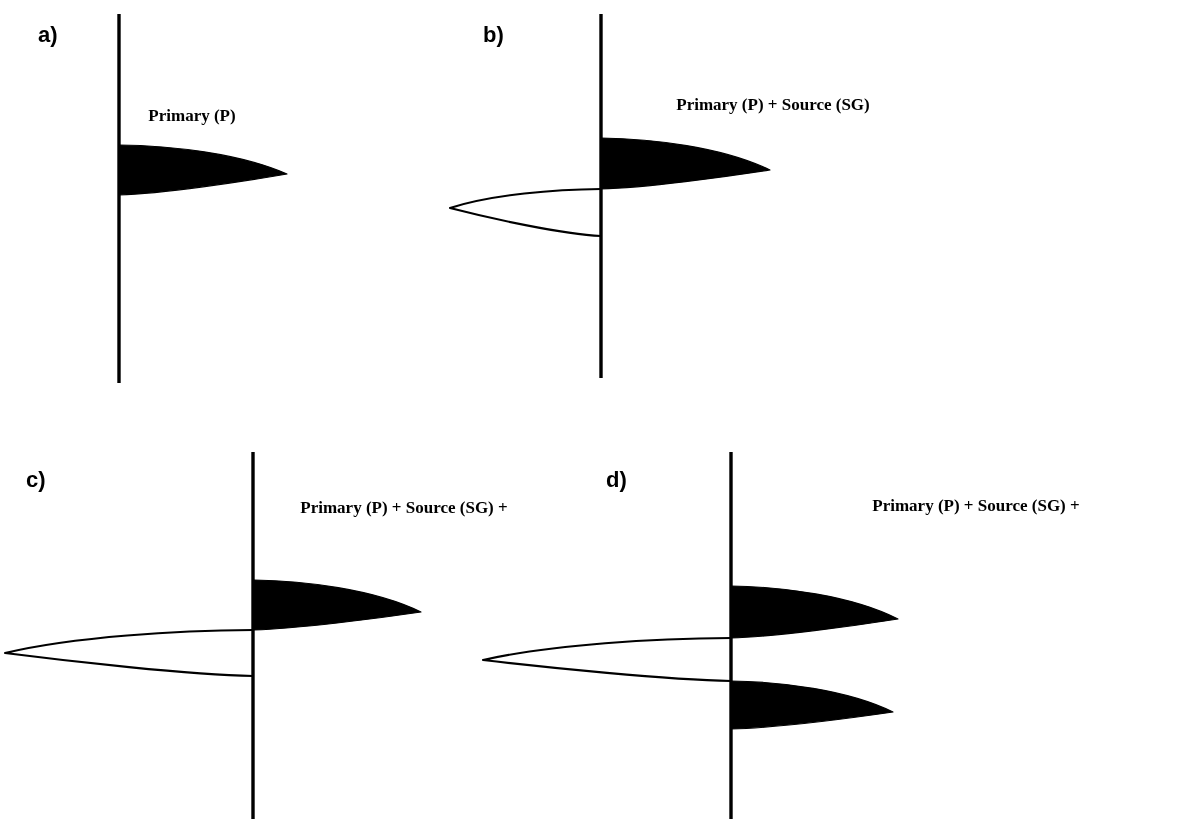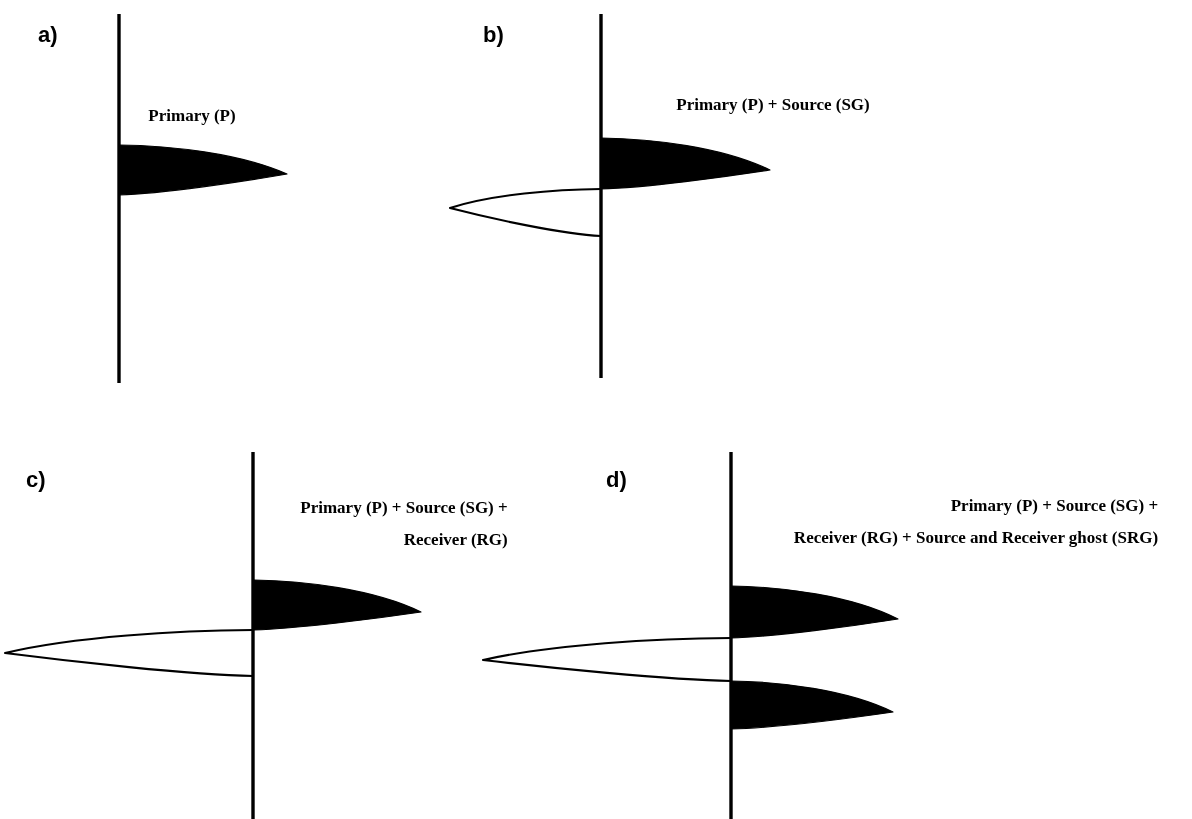--- a/index.html
+++ b/index.html
@@ -92,20 +92,18 @@
     <div class="wavelet-label" style="left: 192px; top: 100px;">
       <div>Primary (P)</div>
     </div>
     <div class="panel-tag" style="left: 483px; top: 24px;">b)</div>
     <div class="wavelet-label" style="left: 773px; top: 89px;">
       <div>Primary (P) + Source (SG)</div>
     </div>
     <div class="panel-tag" style="left: 26px; top: 469px;">c)</div>
     <div class="wavelet-label" style="left: 404px; top: 492px;">
       <div>Primary (P) + Source (SG) +</div>
-      <div>Receiver (RG)</div>
     </div>
     <div class="panel-tag" style="left: 606px; top: 469px;">d)</div>
     <div class="wavelet-label" style="left: 976px; top: 490px;">
       <div>Primary (P) + Source (SG) +</div>
-      <div>Receiver (RG) + Source and Receiver ghost (SRG)</div>
     </div>
   </div>
 
 </body></html>

